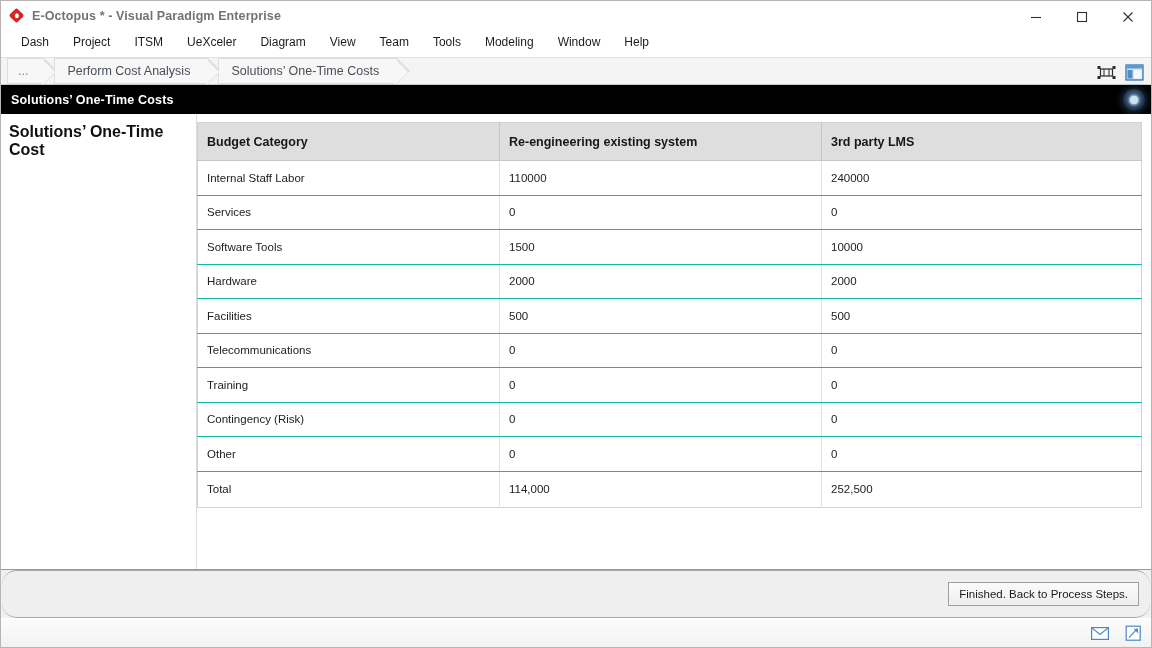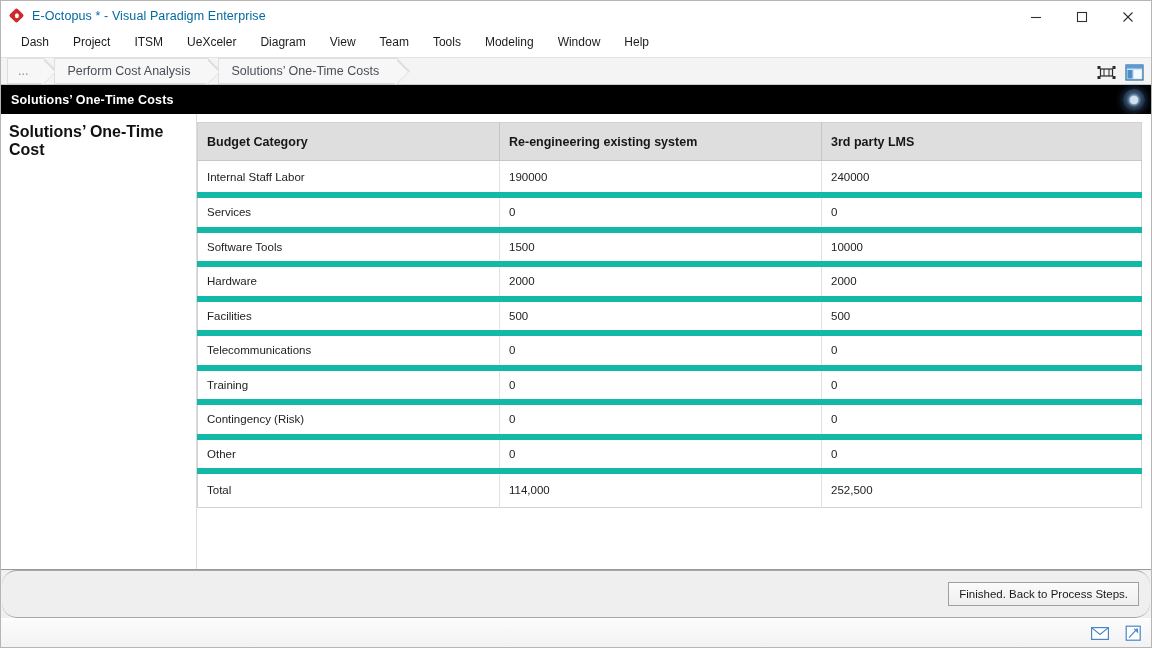--- a/index.html
+++ b/index.html
@@ -37,23 +37,24 @@
     transform: rotate(45deg);
     border-radius: 2px;
   }
   .app-logo i::after {
     content: ""; position: absolute;
     left: 3.5px; top: 3px; width: 4px; height: 5px;
     background: #ffffff; border-radius: 50%;
     transform: rotate(-45deg);
   }
   .title-text {
-    font-size: 12.5px; color: #0369a1;
+    font-size: 12.5px; color: #737373;
     letter-spacing: .1px;
     white-space: nowrap;
+    font-weight: bold;
   }
   .win-controls {
     position: absolute; right: 0; top: 0;
     height: 31px; display: flex;
   }
   .win-btn {
     width: 46px; height: 31px;
     display: flex; align-items: center; justify-content: center;
     color: #303030;
   }
@@ -192,21 +193,21 @@
     border-bottom: 1px solid #c6c6c6;
     vertical-align: middle;
   }
   table.cost th:last-child { border-right: none; }
   table.cost td {
     height: 34.5px;
     font-size: 11.5px;
     color: #222222;
     padding: 0 0 0 9px;
     border-right: 1px solid #e2e2e2;
-    border-bottom: 6px solid #14b8a6;
+    border-bottom: 1px solid #14b8a6;
     vertical-align: middle;
     background: #ffffff;
   }
   table.cost td:last-child { border-right: none; }
   table.cost tr.total td {
     font-weight: normal;
     height: 36px;
   }
   table.cost tr.total td.val { font-weight: normal; }
   table.cost tr:last-child td { border-bottom: none; }
@@ -342,21 +343,21 @@
         <thead>
           <tr>
             <th>Budget Category</th>
             <th>Re-engineering existing system</th>
             <th>3rd party LMS</th>
           </tr>
         </thead>
         <tbody>
           <tr>
             <td>Internal Staff Labor</td>
-            <td>190000</td>
+            <td>110000</td>
             <td>240000</td>
           </tr>
           <tr>
             <td>Services</td>
             <td>0</td>
             <td>0</td>
           </tr>
           <tr>
             <td>Software Tools</td>
             <td>1500</td>

